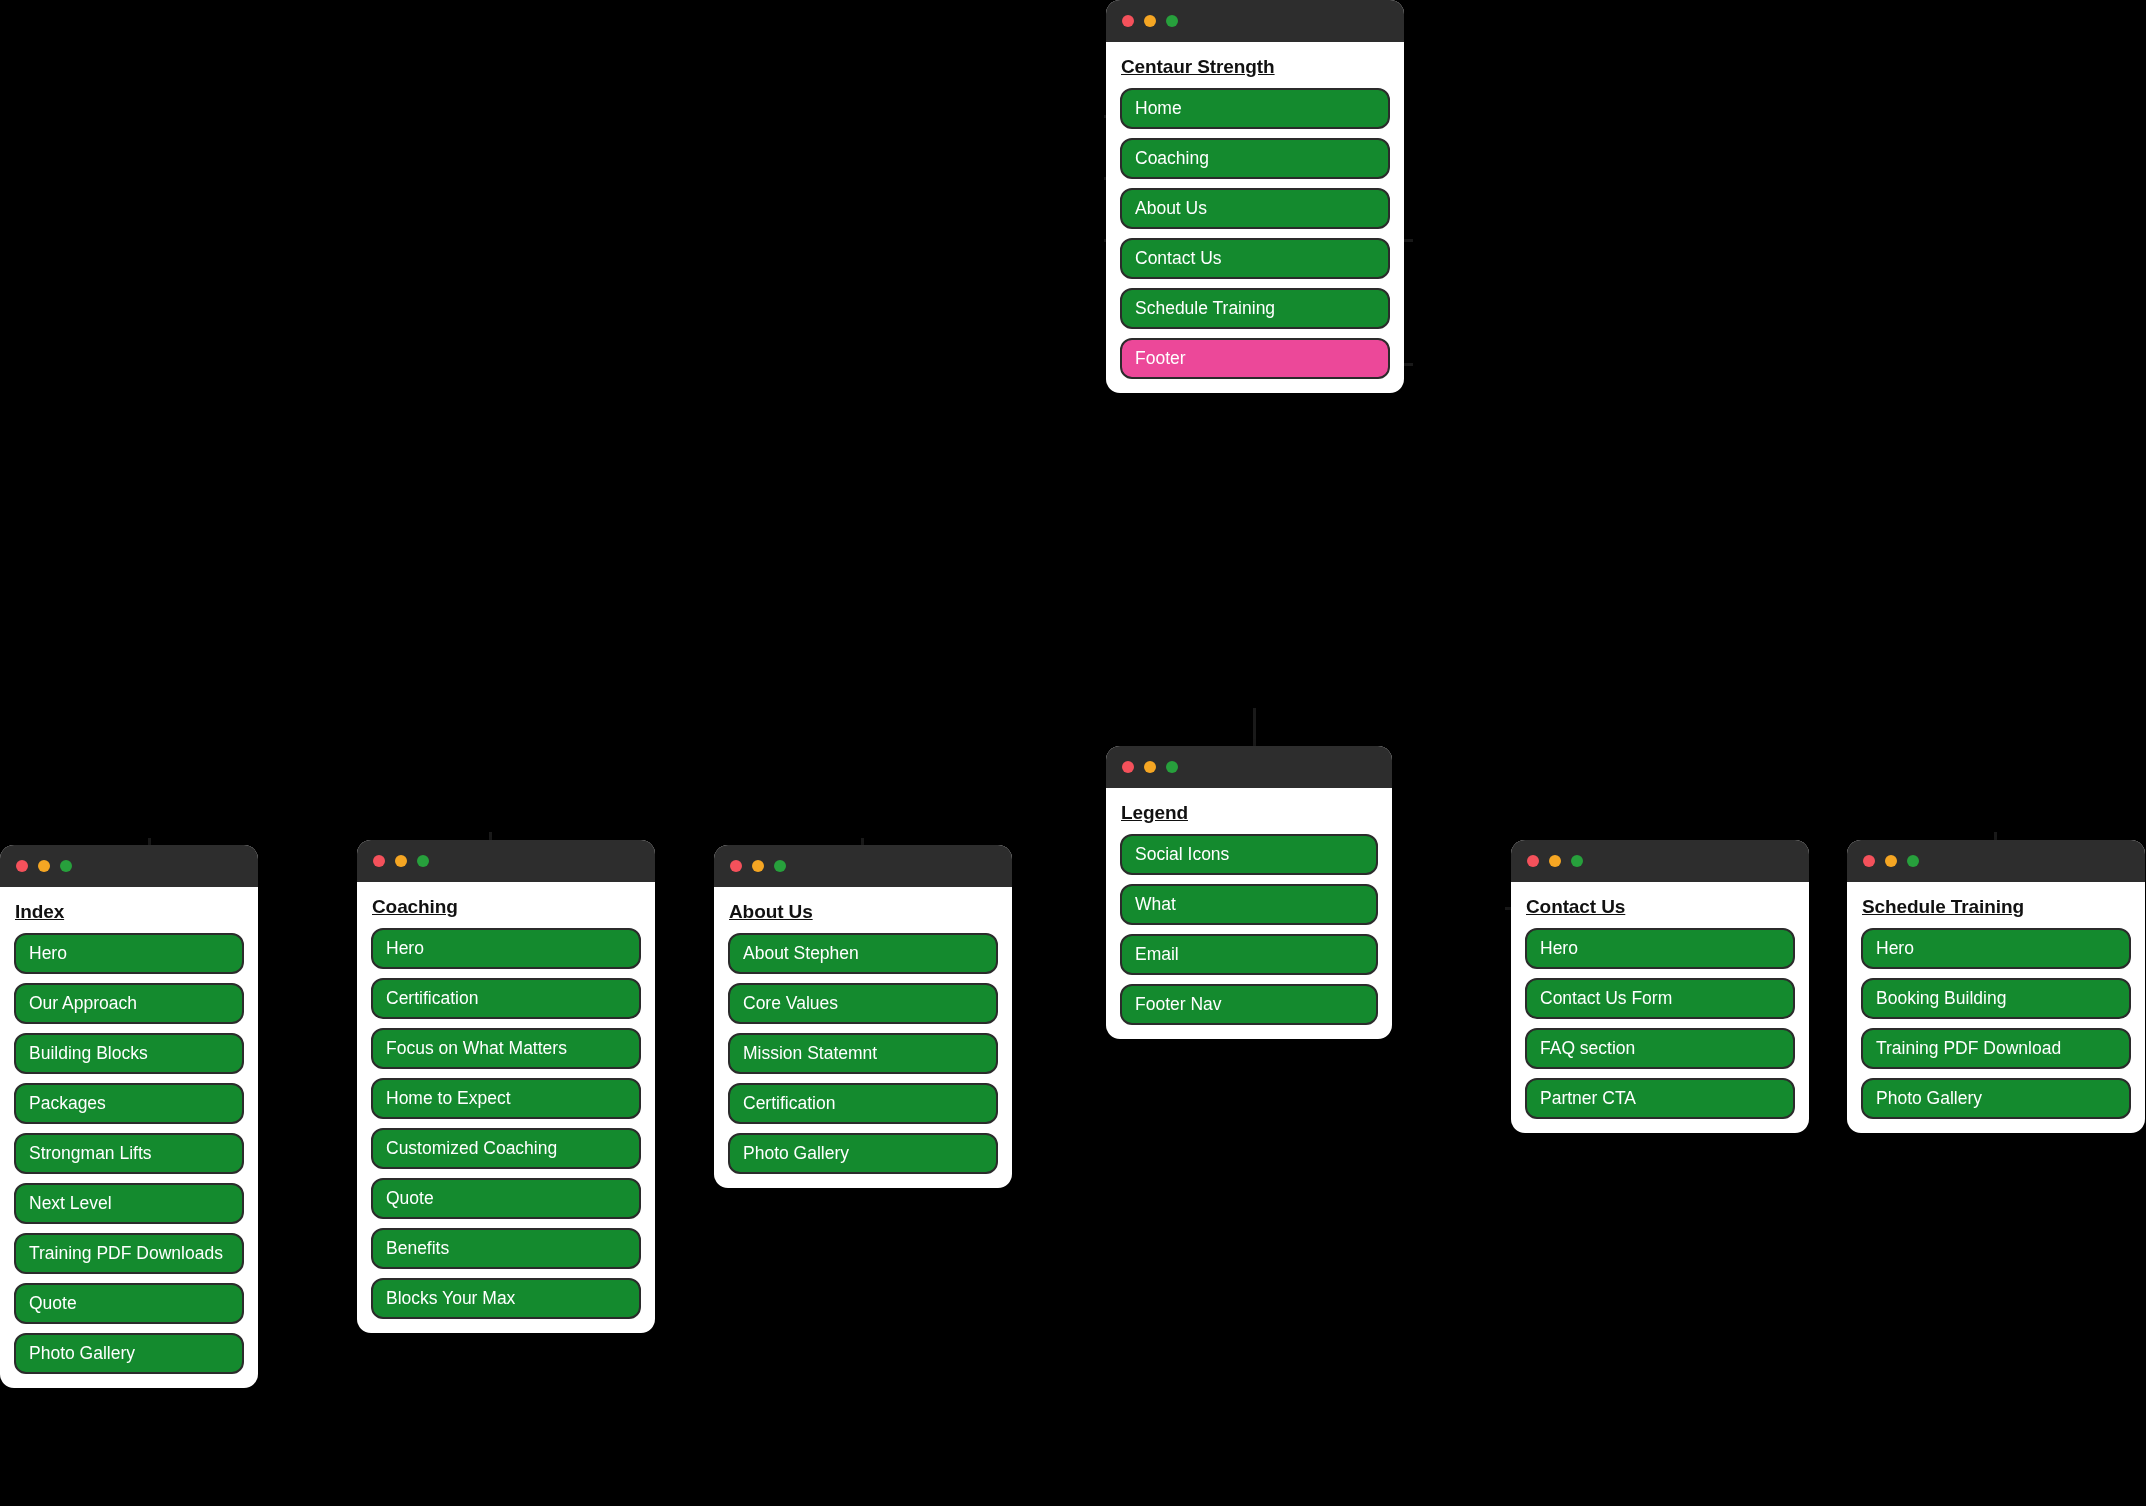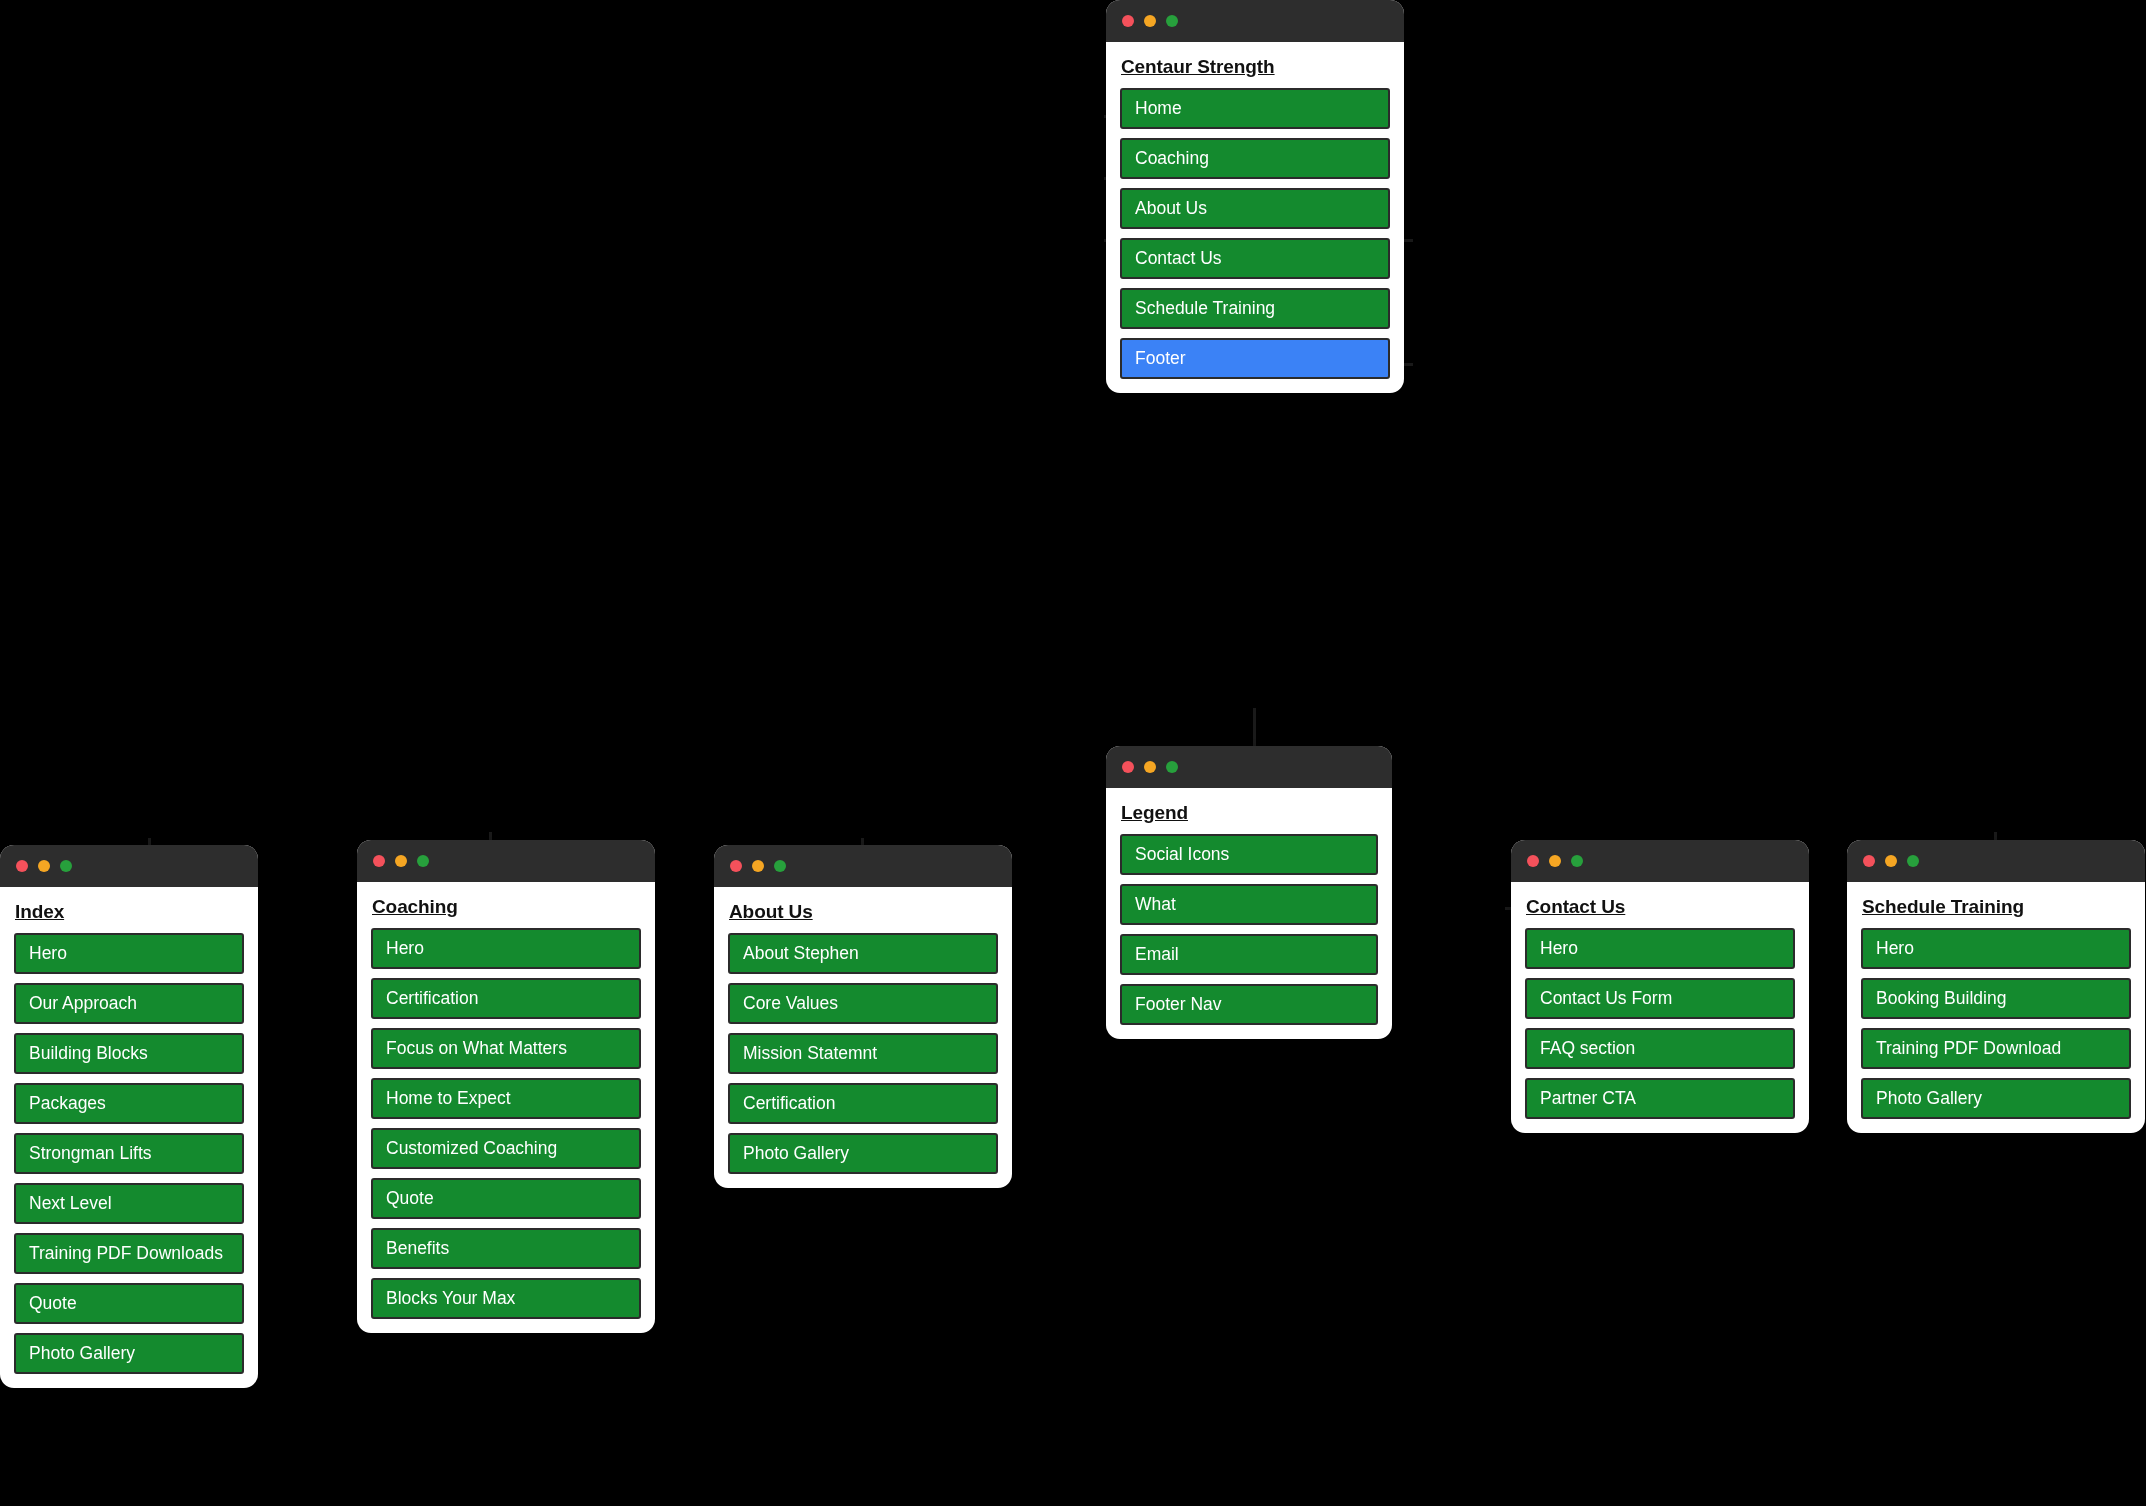--- a/index.html
+++ b/index.html
@@ -62,34 +62,34 @@
     color: #111111;
     letter-spacing: -0.1px;
     margin: 2px 0 10px 1px;
     line-height: 1.15;
     text-decoration: underline;
   }
 
   .node {
     background: #148a2e;
     border: 2px solid #2b2b2b;
-    border-radius: 3px;
+    border-radius: 12px;
     color: #ffffff;
     font-size: 17.5px;
     line-height: 1.1;
     padding: 0 0 0 13px;
     height: 41px;
     display: flex;
     align-items: center;
     margin-bottom: 9px;
     box-sizing: border-box;
     white-space: nowrap;
   }
   .node.accent {
-    background: #3b82f6;
+    background: #ec4899;
   }
   .node:last-child { margin-bottom: 0; }
 
   
   .conn {
     position: absolute;
     background: #1a1a1a;
   }
   .conn.h { height: 3px; }
   .conn.v { width: 3px; }

